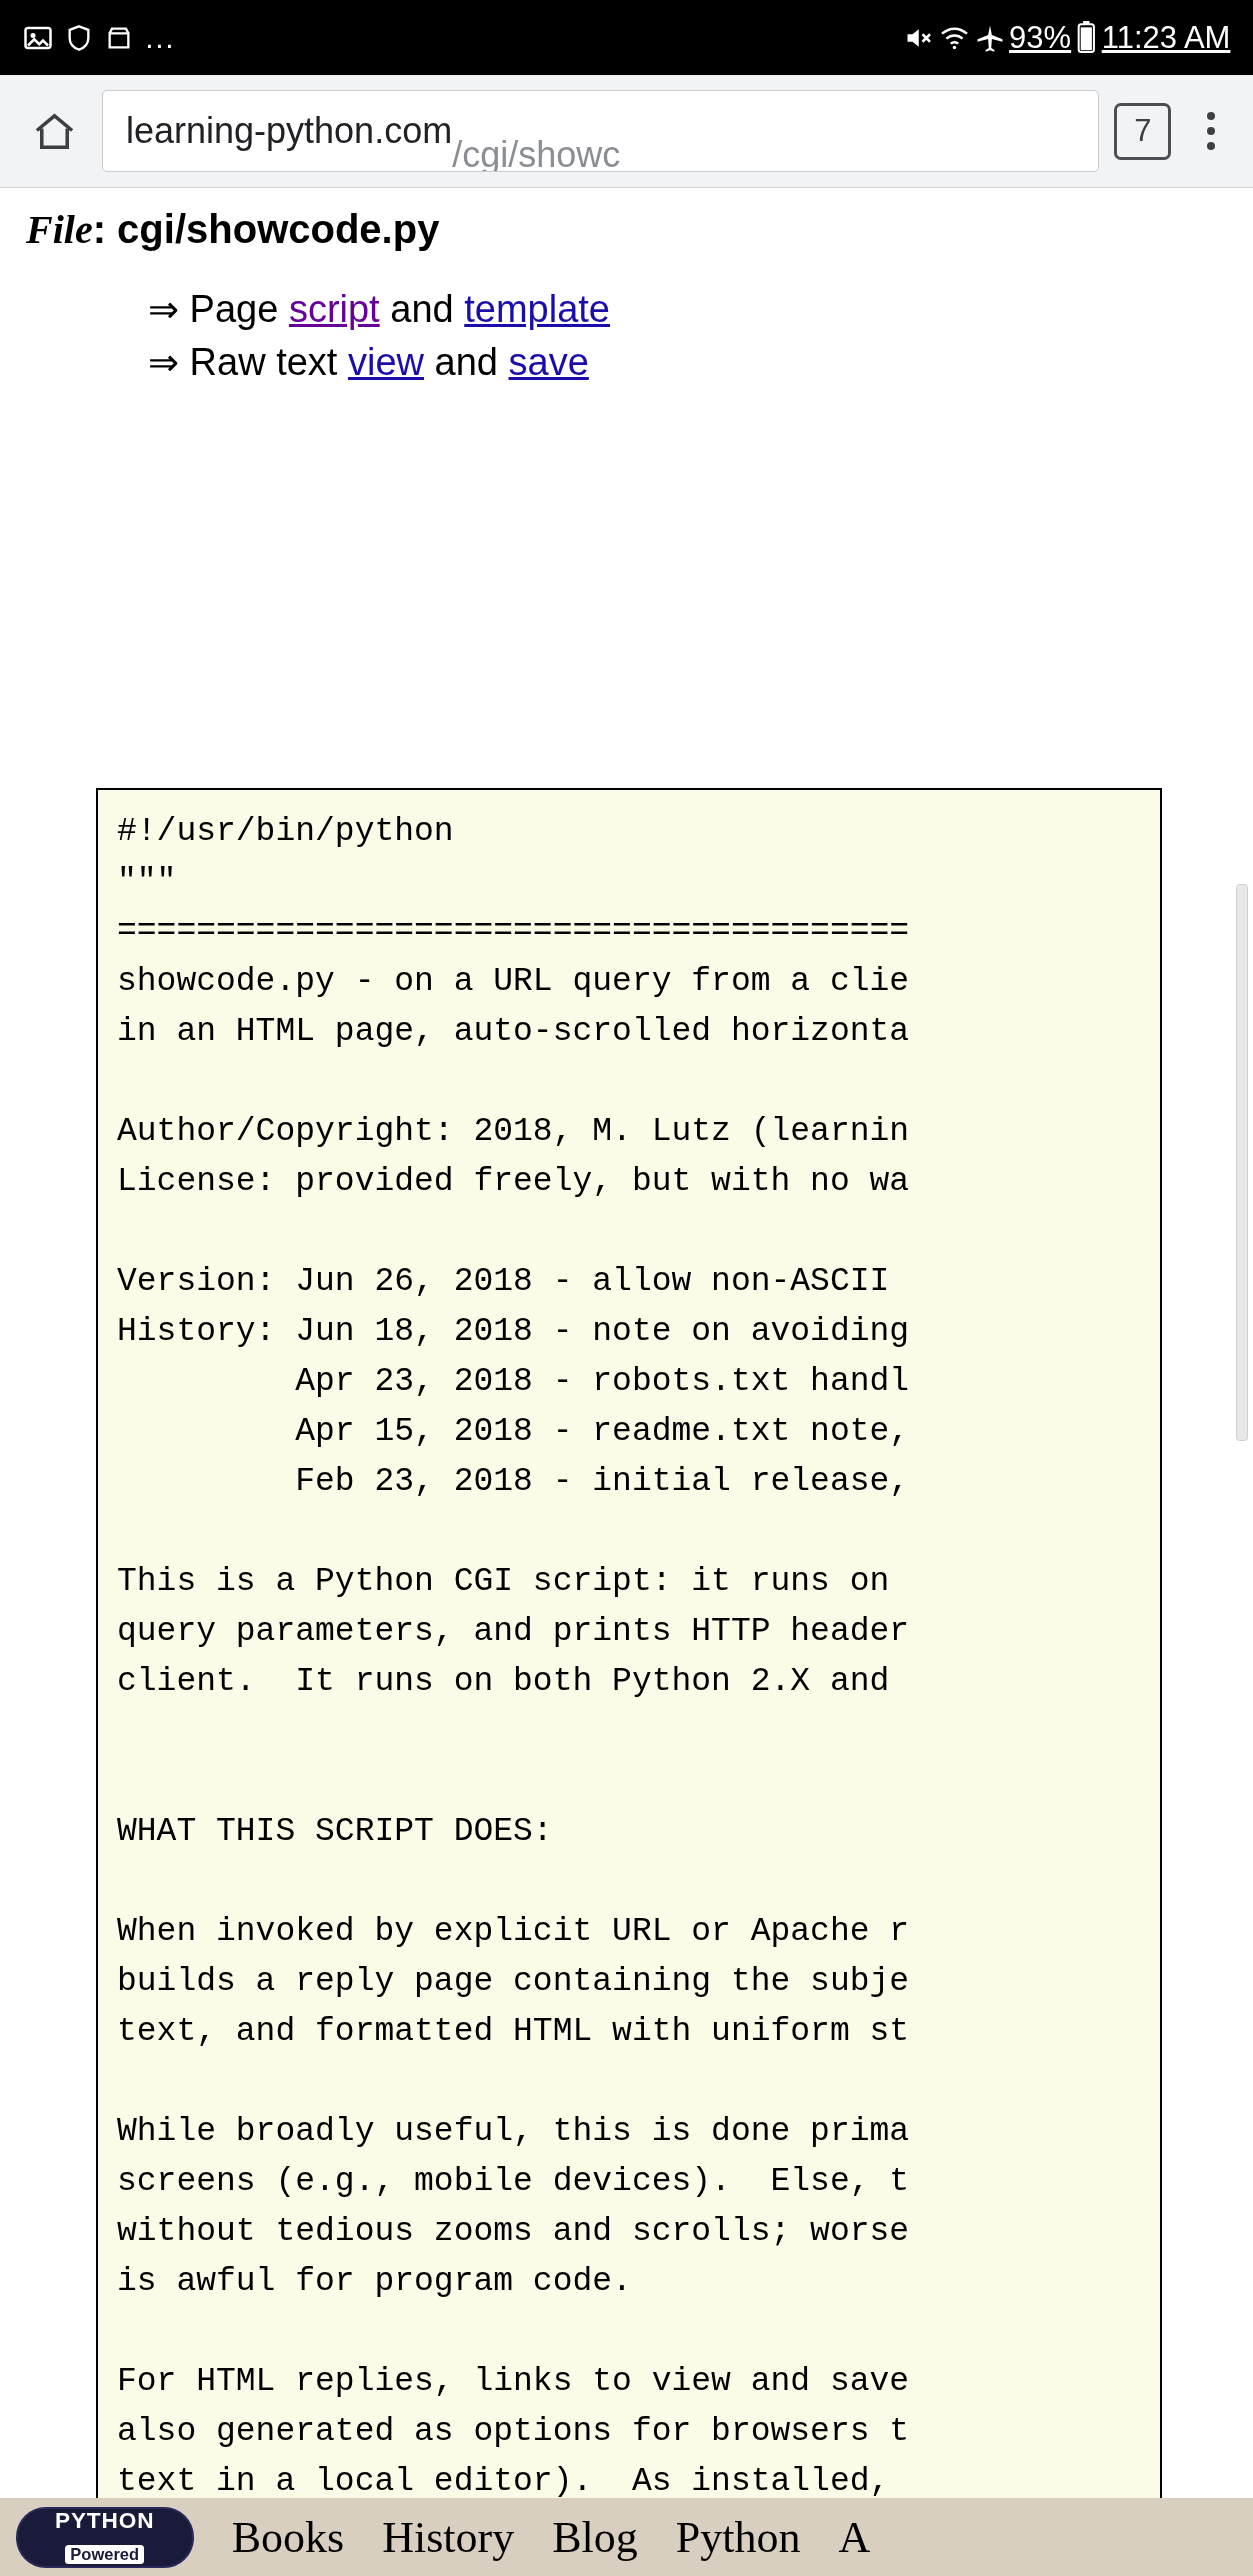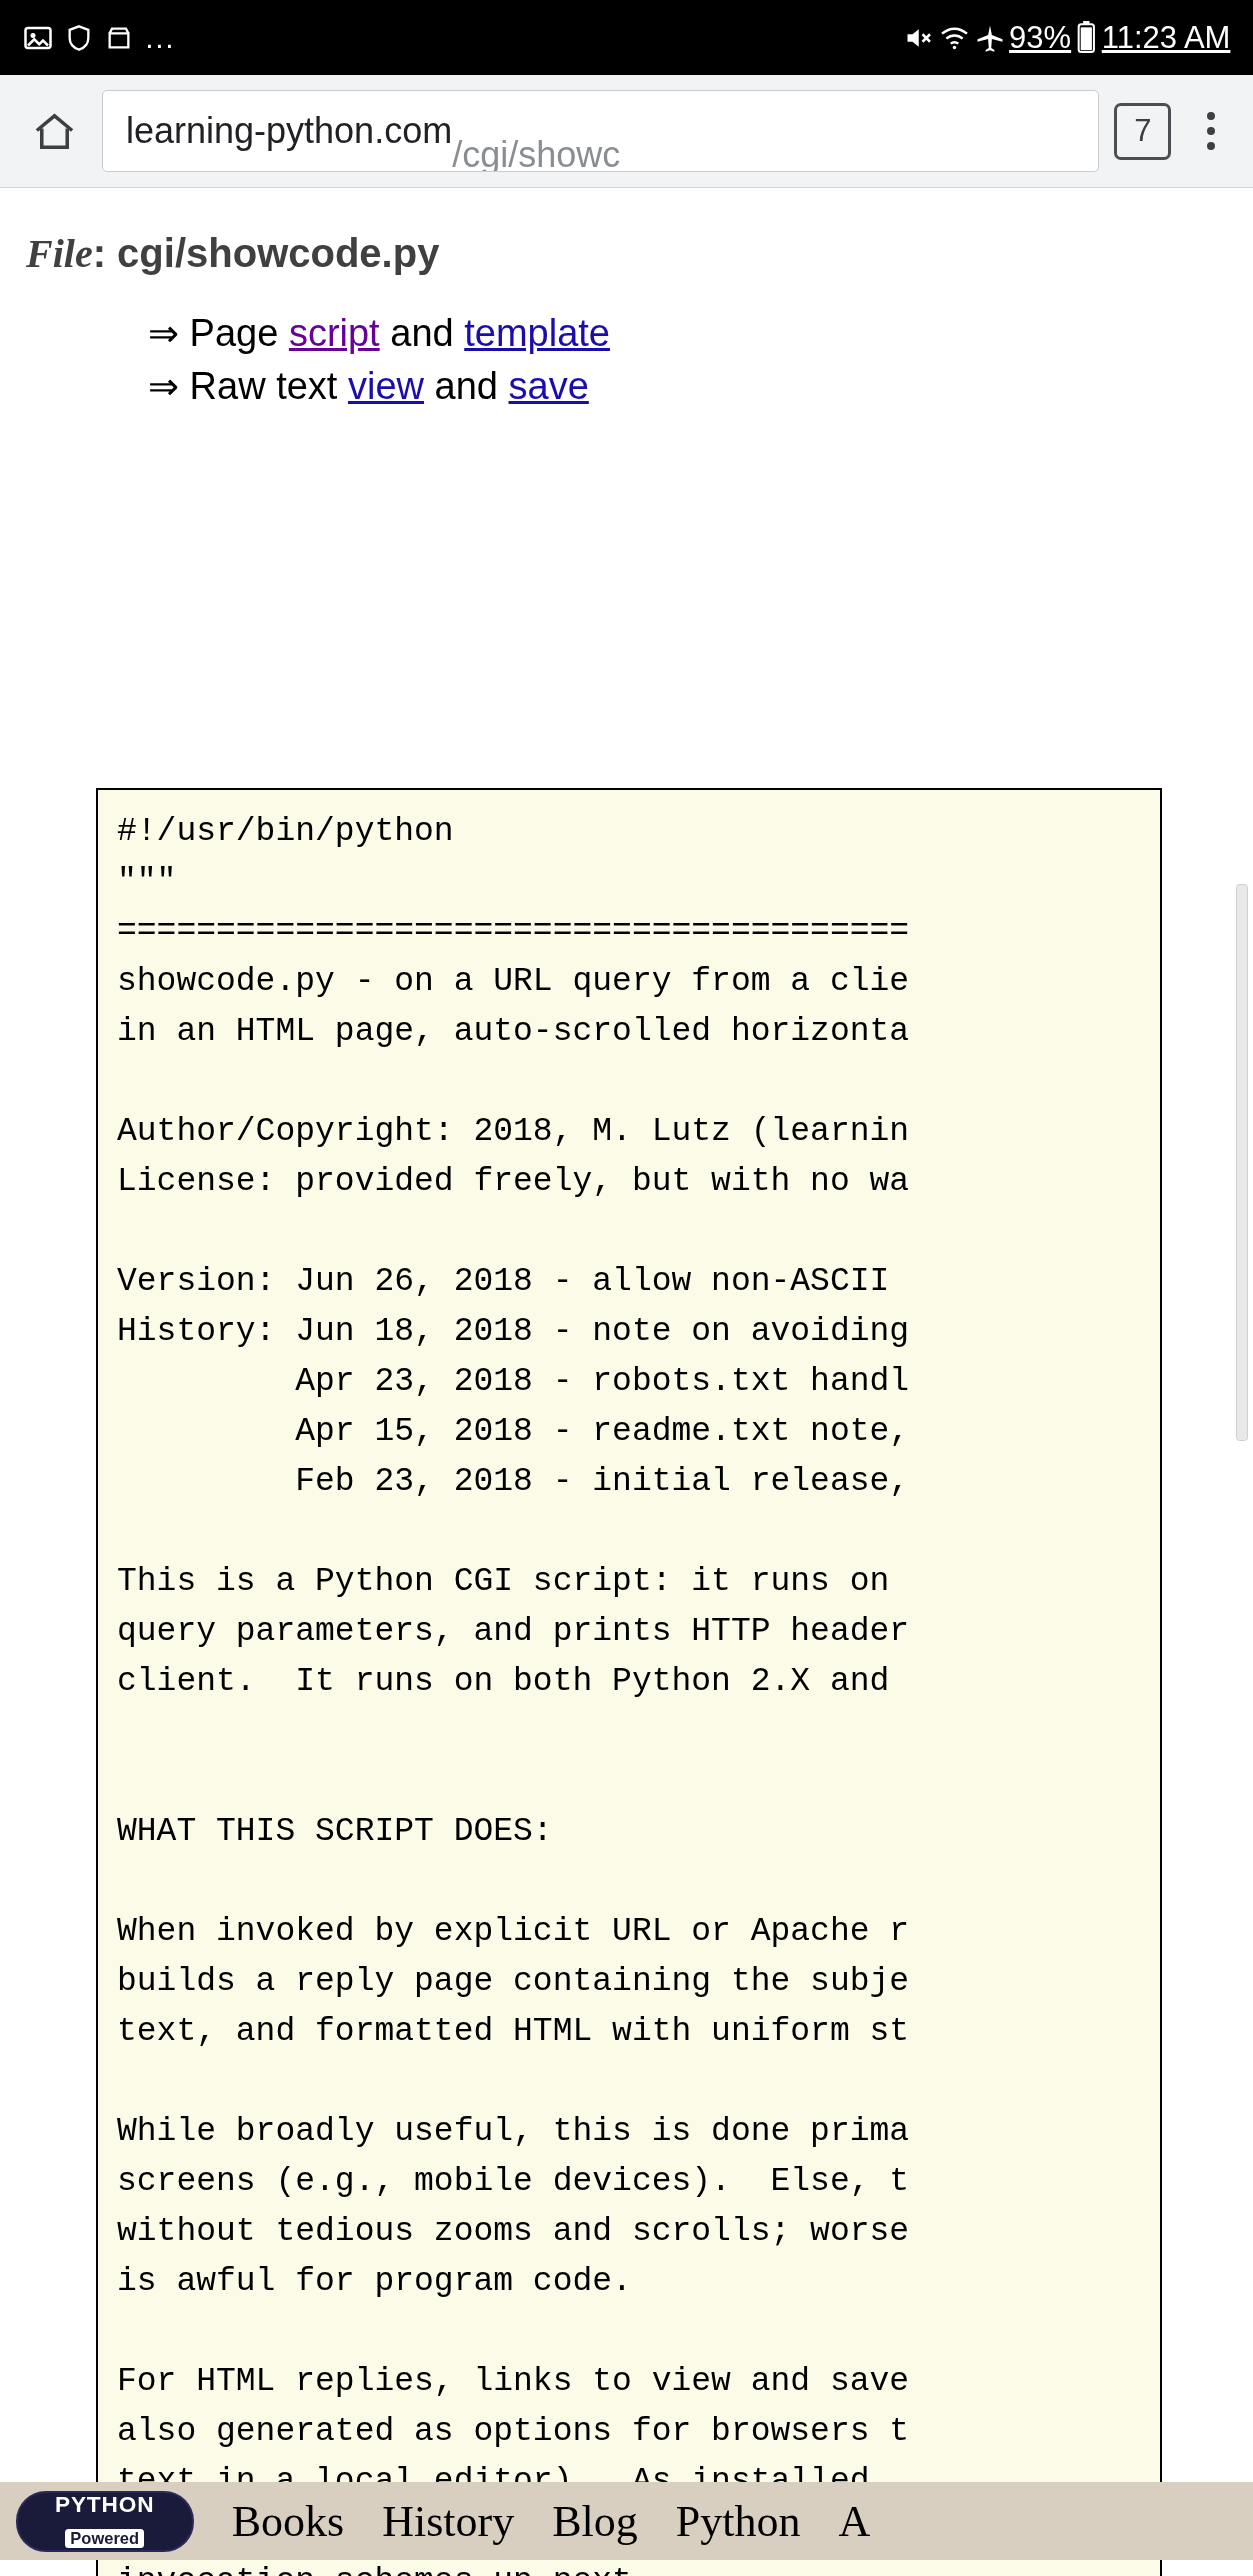--- a/index.html
+++ b/index.html
@@ -136,22 +136,22 @@
   
   .page {
     position: relative;
     background: #ffffff;
     height: 2388px;
     overflow: hidden;
   }
   .file-title {
     font-size: 40px;
     font-weight: bold;
-    color: #404040;
-    padding: 42px 0 0 26px;
+    color: #000000;
+    padding: 18px 0 0 26px;
     font-family: "Liberation Serif", serif;
   }
   .file-title .lbl { font-style: italic; }
   .file-title .val { font-family: "Liberation Sans", sans-serif; font-style: normal; }
 
   .links-block {
     margin: 35px 0 0 148px;
     font-family: "Liberation Sans", sans-serif;
   }
   .link-line {
@@ -201,21 +201,21 @@
     background: #e8e8e8;
     border: 0.9px solid #cfcfcf;
     box-sizing: border-box;
     border-radius: 3.5px;
   }
 
   
   .bottom-nav {
     position: absolute;
     left: 0;
-    bottom: 16px;
+    bottom: 0;
     width: 1253px;
     height: 78px;
     background: #d8cfc0;
     display: flex;
     align-items: center;
     box-sizing: border-box;
     padding-left: 15.7px;
     gap: 38px;
     overflow: hidden;
   }

